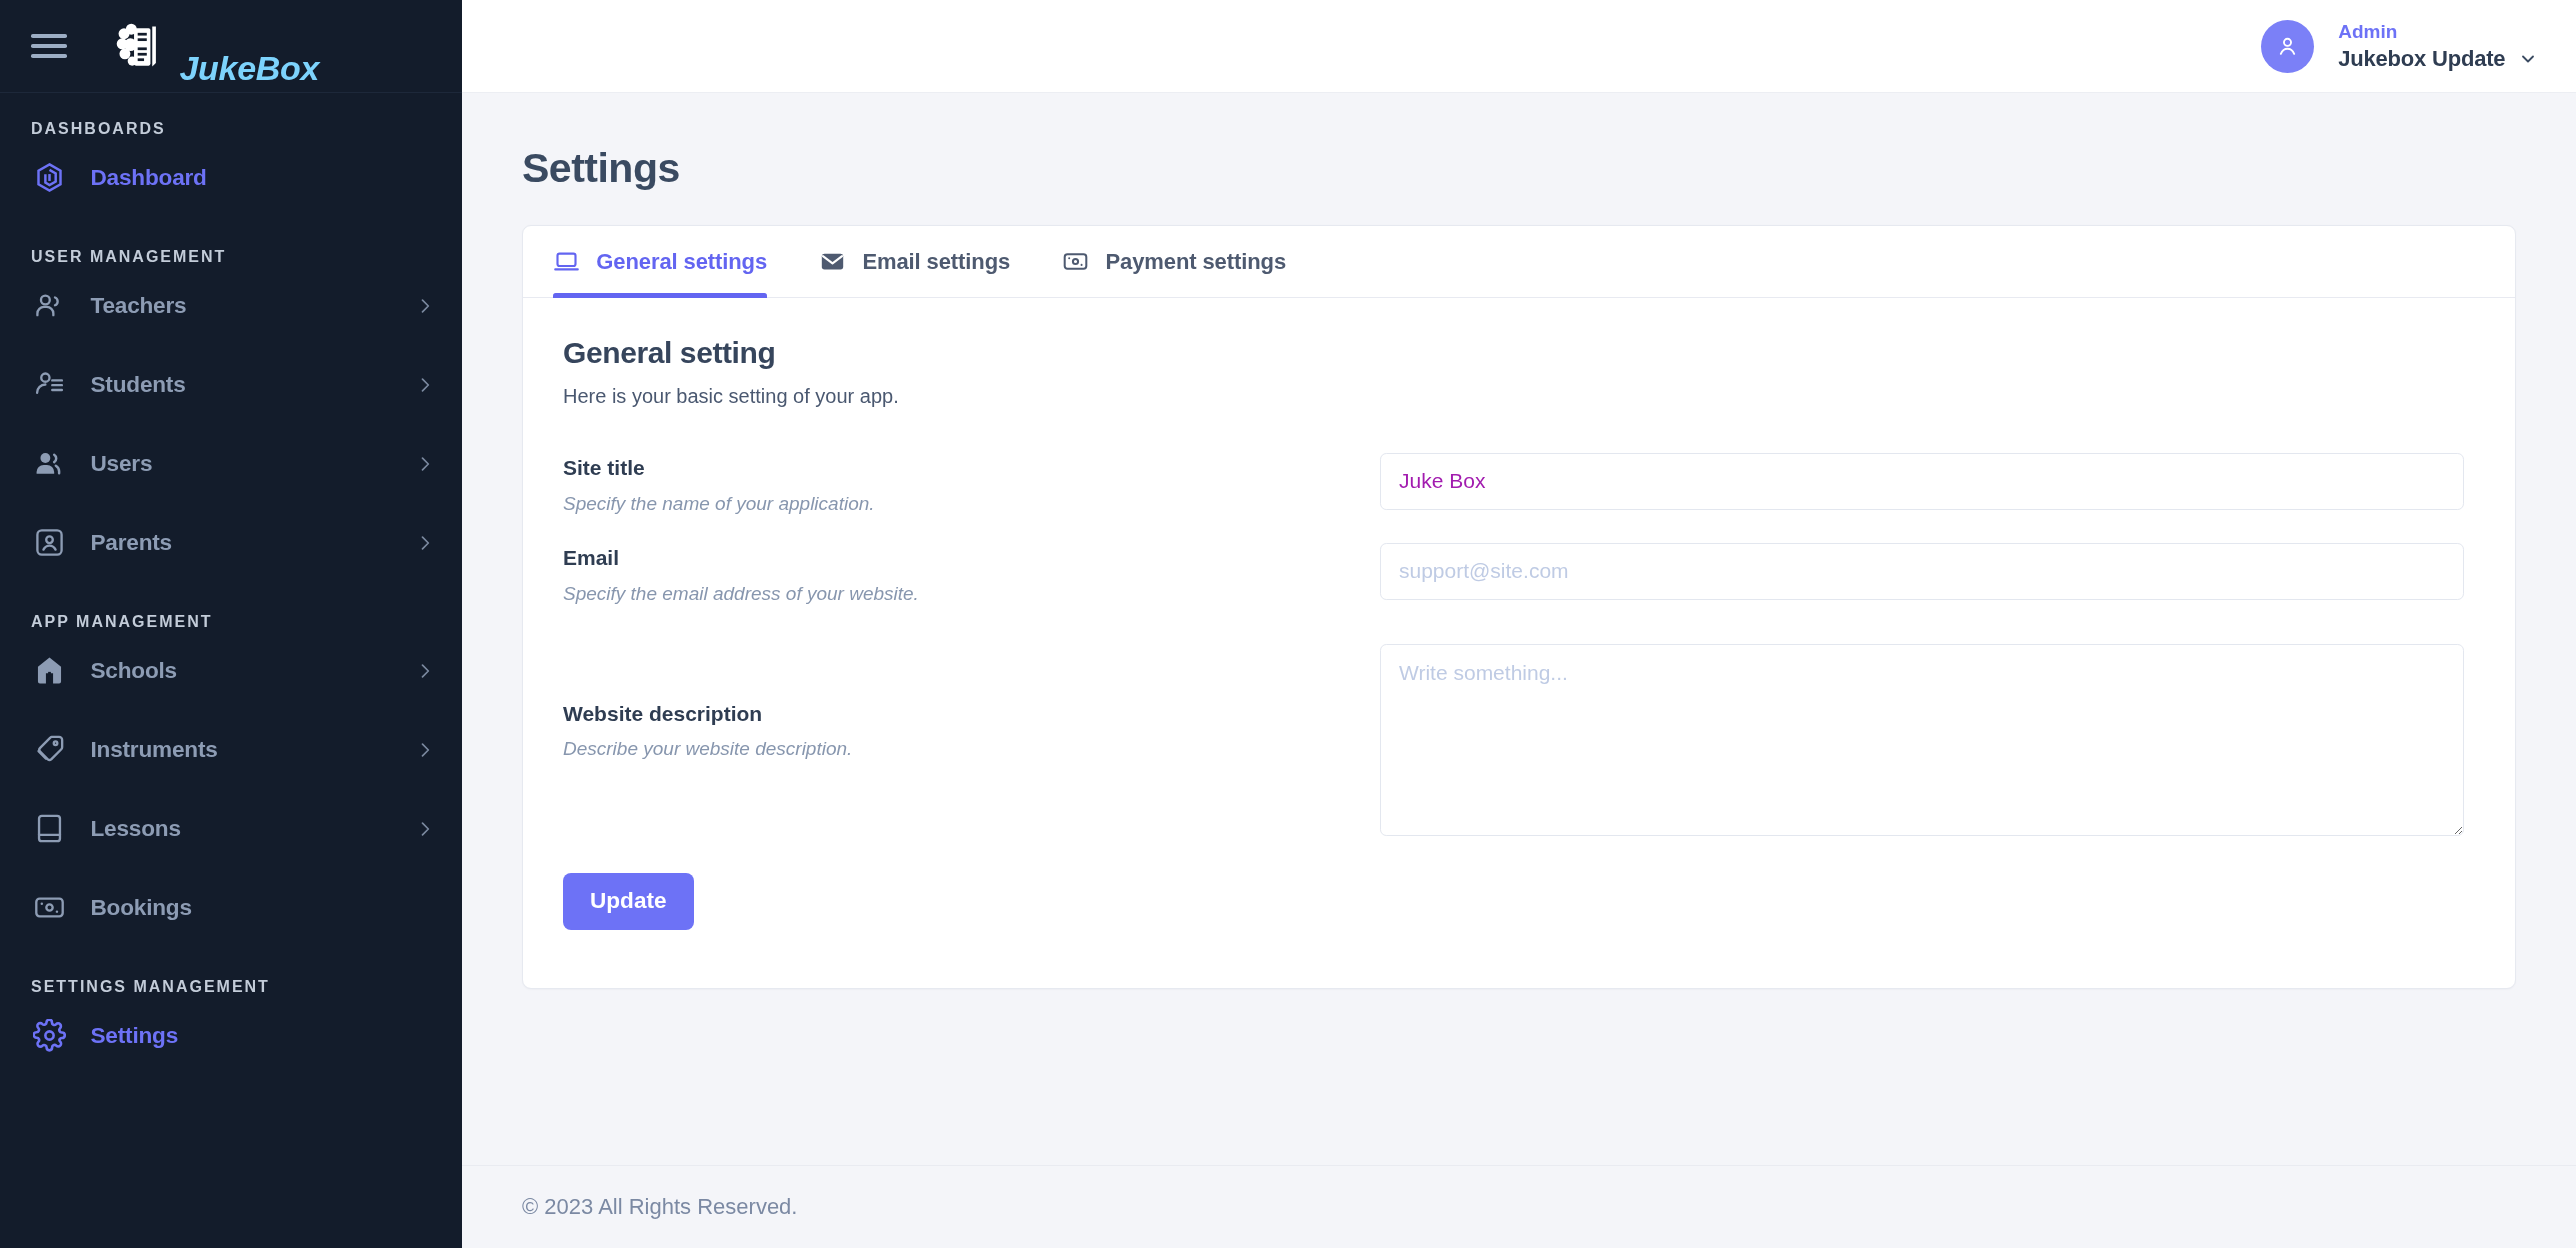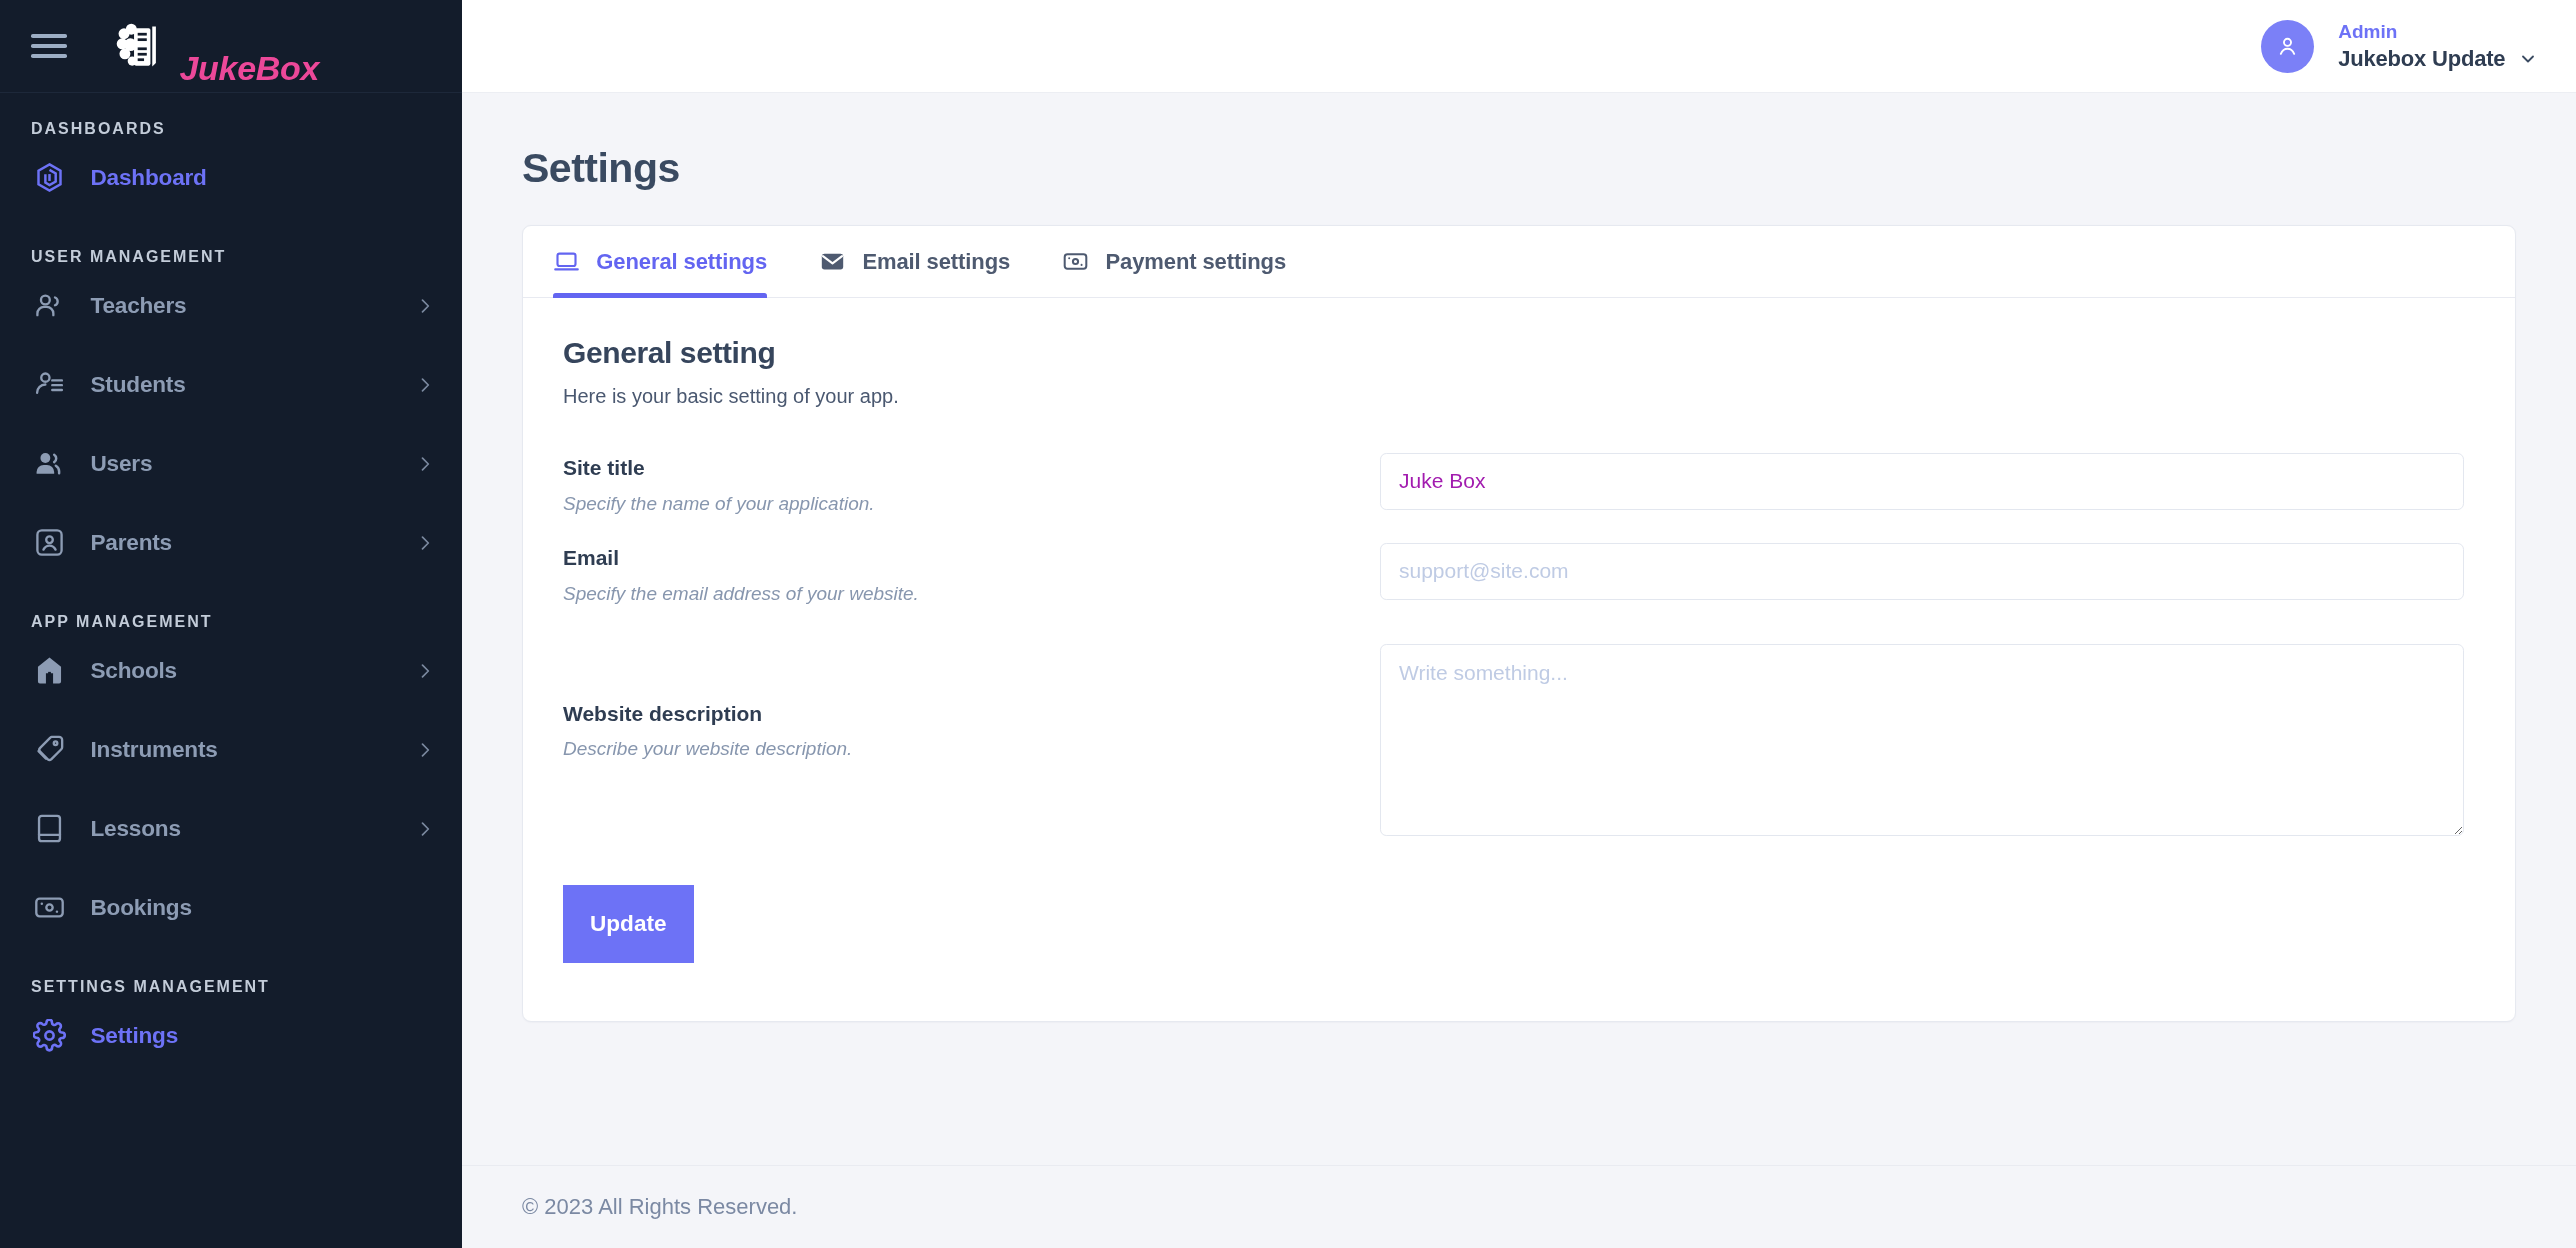--- a/index.html
+++ b/index.html
@@ -27,21 +27,21 @@
   }
   .hamburger {
     width: 40px; height: 31px;
     display: flex; flex-direction: column; justify-content: space-between;
     margin-right: 45px; cursor: pointer;
     padding: 3.6px 1.8px;
   }
   .hamburger span { display: block; height: 3.6px; background: #9cadc4; border-radius: 1.8px; }
   .brand-logo { width: 51px; height: 51px; margin-right: 14.5px; }
   .brand-title {
-    font-size: 34px; font-weight: 700; color: #ec4899;
+    font-size: 34px; font-weight: 700; color: #7dd3fc;
     letter-spacing: -0.3px; font-style: italic; margin-top: 44px;
   }
 
   .nav-scroll { height: calc(1248px - 93px); overflow: hidden; }
 
   .nav-section-title {
     font-size: 16px; font-weight: 700; letter-spacing: 2px;
     color: #c3ccd9; text-transform: uppercase;
     padding: 0 0 0 31px;
   }
@@ -179,26 +179,26 @@
     font-size: 21px; color: #2f3d52;
     padding: 16.3px 18px;
     outline: none; resize: vertical;
   }
   .textarea::placeholder { color: #bfcbe4; }
 
   .row-gap-1 { margin-bottom: 28px; }
   .row-gap-2 { margin-bottom: 39px; }
 
   .btn-update {
-    margin-top: 46px;
+    margin-top: 34px;
     background: #6d72f6; color: #fff;
-    border: none; border-radius: 0;
+    border: none; border-radius: 8px;
     font-family: "Liberation Sans", sans-serif;
     font-size: 22.6px; font-weight: 700;
-    padding: 0 27px; height: 78px;
+    padding: 0 27px; height: 57px;
     cursor: pointer;
   }
 
   .footer {
     height: 83px; flex-shrink: 0;
     display: flex; align-items: center;
     padding-left: 60px;
     border-top: 0.9px solid #e9ebf1;
     background: #f4f5f9;
     font-size: 22px; color: #7b89a3;

